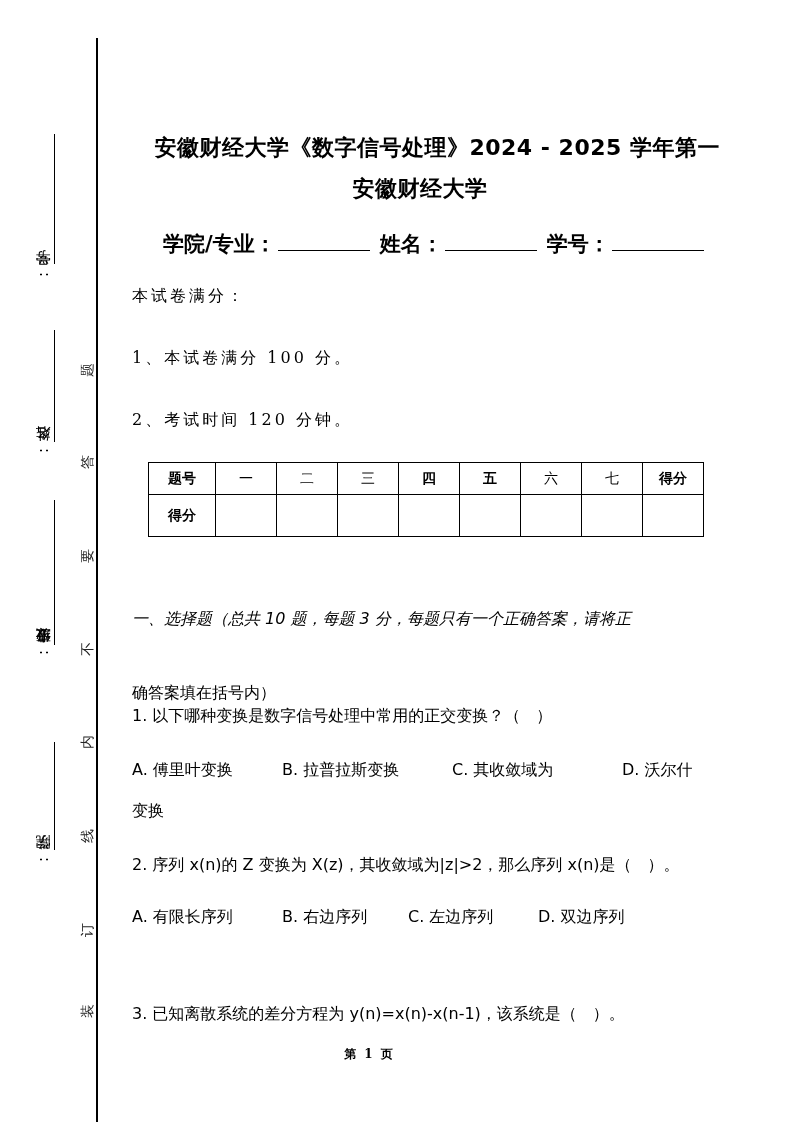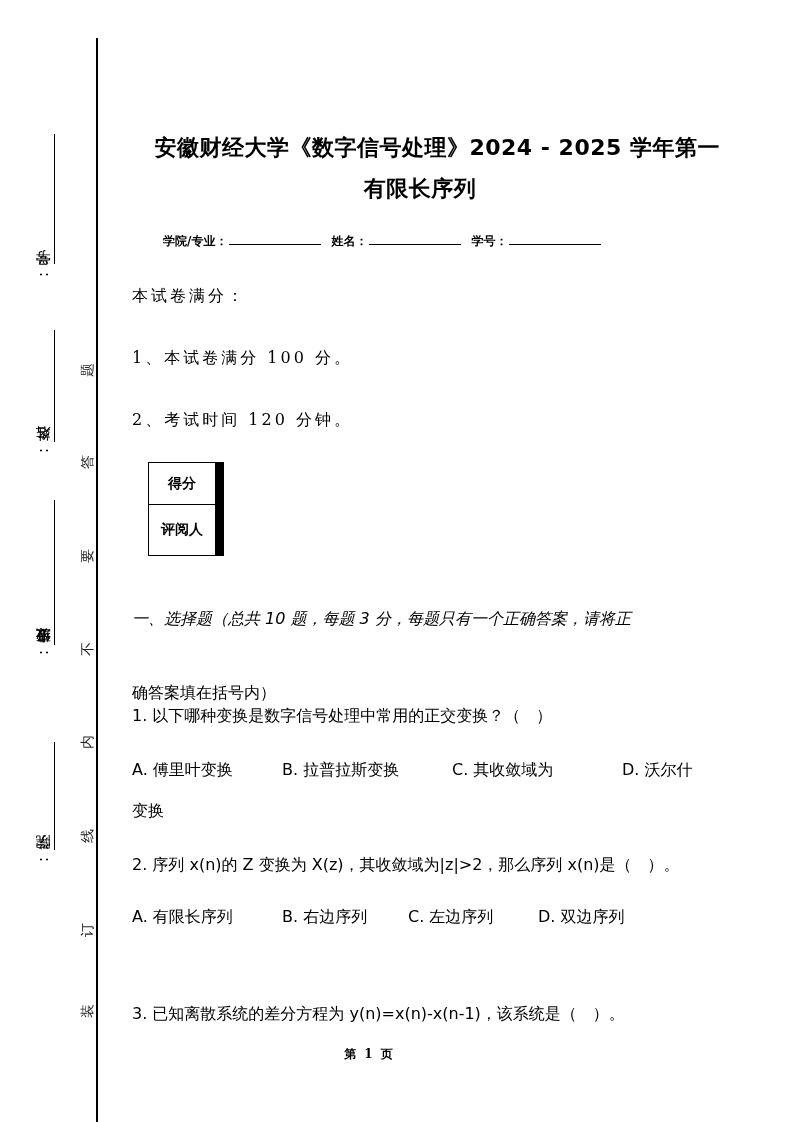--- a/index.html
+++ b/index.html
@@ -7,21 +7,21 @@
          font-family: "DejaVu Serif", "Liberation Serif", serif; color: #000; }
   .binding-line { position: absolute; left: 96px; top: 38px; width: 1.5px; height: 1084px; background: #000; }
   .blank-seg { position: absolute; left: 54px; width: 1px; background: #000; }
   .vlabel { position: absolute; left: 34px; font-family: "DejaVu Sans", sans-serif; font-size: 15px;
             writing-mode: vertical-rl; transform: rotate(180deg); white-space: nowrap; line-height: 18px; }
   .vchar { position: absolute; left: 78px; width: 18px; font-family: "DejaVu Serif", serif; font-size: 14px;
            transform: rotate(-90deg); text-align: center; line-height: 18px; color: #222; }
   .title { position: absolute; left: 120px; width: 600px; text-align: center;
            font-family: "DejaVu Sans", sans-serif; font-weight: bold; font-size: 22px; letter-spacing: 0.5px; }
   .info-line { position: absolute; top: 230px; left: 163px; font-family: "DejaVu Sans", sans-serif;
-               font-weight: bold; font-size: 12px; white-space: nowrap; }
+               font-weight: bold; font-size: 21px; white-space: nowrap; }
   .info-line .blank { display: inline-block; border-bottom: 1.5px solid #000; width: 92px; height: 14px; margin: 0 10px 0 2px; vertical-align: baseline; }
   .note { position: absolute; left: 132px; font-size: 16px; letter-spacing: 3px; white-space: nowrap; }
   .note .u { }
   table.score { position: absolute; left: 148px; top: 462px; border-collapse: collapse;
                 font-family: "DejaVu Sans", sans-serif; font-size: 14px; font-weight: bold; }
   table.score td { border: 1.5px solid #000; text-align: center; padding: 0; }
   table.score tr.h td { height: 31px; }
   table.score tr.r1 td { height: 41px; }
   table.score tr.r2 td { height: 50px; }
   table.score td.c0 { width: 66px; }
@@ -48,47 +48,47 @@
 <div class="vchar" style="top:361px;">题</div>
 <div class="vchar" style="top:453px;">答</div>
 <div class="vchar" style="top:547px;">要</div>
 <div class="vchar" style="top:640px;">不</div>
 <div class="vchar" style="top:733px;">内</div>
 <div class="vchar" style="top:827px;">线</div>
 <div class="vchar" style="top:921px;">订</div>
 <div class="vchar" style="top:1002px;">装</div>
 
 <div class="title" style="top:133px;text-align:right;">安徽财经大学《数字信号处理》2024 - 2025 学年第一</div>
-<div class="title" style="top:174px;">有限长序列</div>
+<div class="title" style="top:174px;">安徽财经大学</div>
 
 <div class="info-line">
   <span>学院/专业：</span><span class="blank"></span><span>姓名：</span><span class="blank"></span><span>学号：</span><span class="blank"></span>
 </div>
 
 <div class="note" style="top:286px;">本试卷满分：</div>
 <div class="note" style="top:348px;">1、本试卷满分 100 分。</div>
 <div class="note" style="top:410px;">
   <span>2、考试时间</span><span class="u"> 120 </span><span>分钟。</span>
 </div>
 
 <table class="score">
   <tbody>
+      <tr class="h">
+    <td class="c0">题号</td>
+    <td class="cn" style="font-weight:normal">一</td>
+    <td class="cn" style="font-weight:normal">二</td>
+    <td class="cn" style="font-weight:normal">三</td>
+    <td class="cn">四</td>
+    <td class="cn">五</td>
+    <td class="cn" style="font-weight:normal">六</td>
+    <td class="cn" style="font-weight:normal">七</td>
+    <td class="cn">得分</td>
+  </tr>
   <tr class="r1">
     <td class="c0">得分</td>
-    <td></td>
-    <td></td>
-    <td></td>
-    <td></td>
-    <td></td>
-    <td></td>
-    <td></td>
-    <td></td>
-  </tr>
-  <tr class="r2">
-    <td class="c0">评阅人</td>
     <td></td>
     <td></td>
     <td></td>
     <td></td>
     <td></td>
     <td></td>
     <td></td>
     <td></td>
   </tr>
 </tbody>

